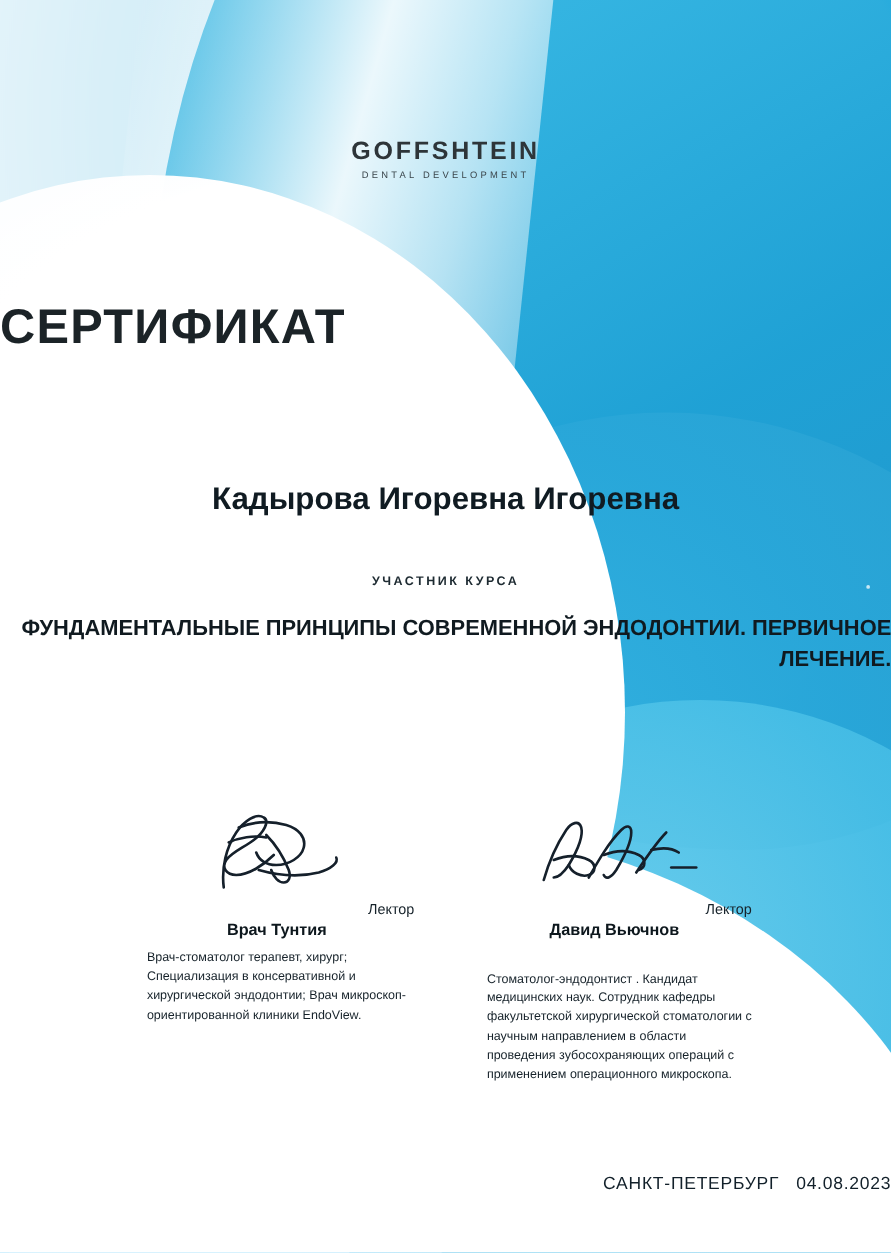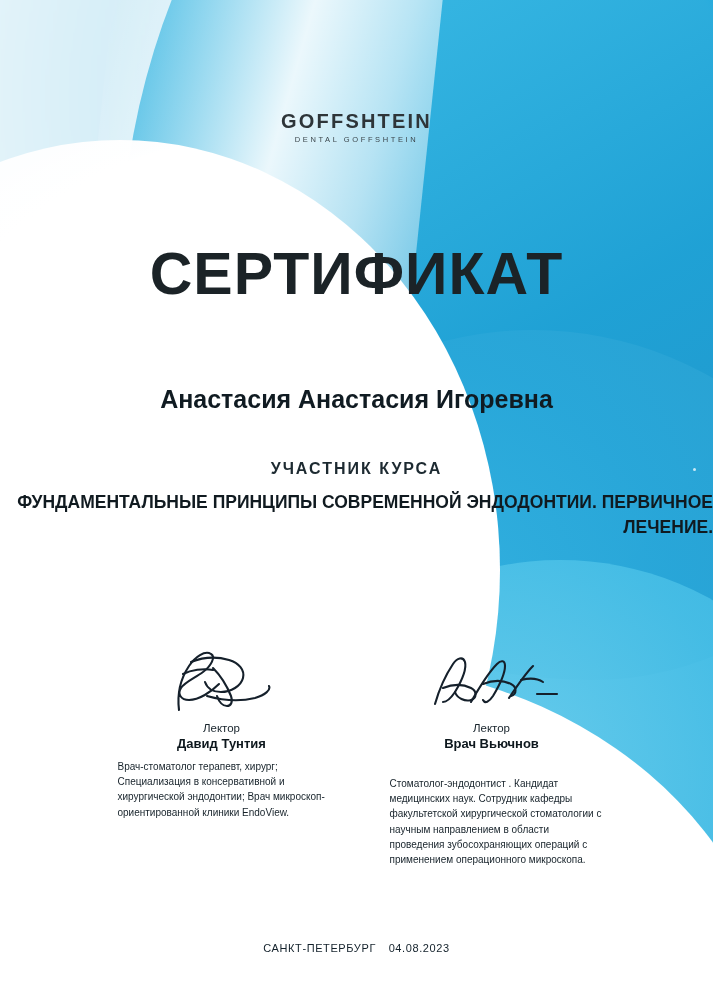--- a/index.html
+++ b/index.html
@@ -125,43 +125,42 @@
     margin-top: 2px;
     font-size: 7.5px;
     letter-spacing: 2.6px;
     color: #3b464c;
   }
   .title {
     position: absolute;
     top: 240px;
     left: 0;
     right: 0;
-    text-align: center;
-    font-size: 59px;
+    font-size: 39px;
     font-weight: bold;
     letter-spacing: 1px;
     color: #1b2327;
   }
   .recipient {
     position: absolute;
     top: 385px;
     left: 0;
     right: 0;
     text-align: center;
     font-size: 25px;
     font-weight: bold;
     color: #101b22;
   }
   .role {
     position: absolute;
     top: 460px;
     left: 0;
     right: 0;
     text-align: center;
-    font-size: 16px;
+    font-size: 10px;
     font-weight: bold;
     letter-spacing: 2px;
     color: #1d2a31;
   }
   .course {
     position: absolute;
     top: 490px;
     left: 0;
     right: 0;
     text-align: right;
@@ -188,42 +187,43 @@
   .sig-img {
     height: 78px;
     display: flex;
     align-items: flex-end;
     justify-content: center;
   }
   .sig-role {
     font-size: 11.5px;
     color: #16222a;
     margin-top: 4px;
+    text-align: right;
   }
   .sig-name {
     font-size: 13px;
     font-weight: bold;
     color: #0d171d;
     margin-top: 2px;
   }
   .sig-desc {
     font-size: 10px;
     line-height: 1.52;
     color: #16222a;
     margin-top: 8px;
   }
   .signer.left .sig-desc { text-align: left; padding-left: 6px; }
   .signer.right .sig-desc { text-align: left; padding-left: 8px; margin-top: 25px; }
   .footer {
     position: absolute;
     bottom: 48px;
     left: 0;
     right: 0;
-    text-align: center;
-    font-size: 11px;
+    text-align: right;
+    font-size: 14px;
     letter-spacing: 0.6px;
     color: #12202a;
   }
   .footer .city { margin-right: 9px; }
 </style>
 </head>
 <body>
 
 <div class="page">
 
@@ -236,66 +236,66 @@
     <div class="blob-f"></div>
     <div class="sheen"></div>
     <div class="dot d1"></div>
     <div class="dot d2"></div>
   </div>
 
   <div class="content">
 
     <div class="logo">
       <div class="logo-main">GOFFSHTEIN</div>
-      <div class="logo-sub">DENTAL GOFFSHTEIN</div>
+      <div class="logo-sub">DENTAL DEVELOPMENT</div>
     </div>
 
     <div class="title">СЕРТИФИКАТ</div>
 
-    <div class="recipient">Анастасия Анастасия Игоревна</div>
+    <div class="recipient">Кадырова Игоревна Игоревна</div>
 
     <div class="role">УЧАСТНИК КУРСА</div>
 
     <div class="course">ФУНДАМЕНТАЛЬНЫЕ ПРИНЦИПЫ СОВРЕМЕННОЙ ЭНДОДОНТИИ. ПЕРВИЧНОЕ ЛЕЧЕНИЕ.</div>
 
     <div class="signers">
 
       <div class="signer left">
         <div class="sig-img">
           <svg width="150" height="74" viewBox="0 0 150 74" aria-hidden="true">
             <g fill="none" stroke="#15202b" stroke-width="2.1" stroke-linecap="round">
               <path d="M32 66 C30 50 34 34 42 22 C48 13 58 6 64 10 C69 13 64 22 56 28 C48 34 38 38 34 44 C30 50 34 56 42 56 C52 56 64 48 72 40"></path>
               <path d="M44 18 C54 14 68 12 82 16 C92 19 98 26 96 34 C94 42 84 48 74 48 C66 48 60 44 58 38"></path>
               <path d="M60 52 C74 56 92 58 108 54 C118 51 124 46 122 42"></path>
               <path d="M36 30 C44 26 56 24 66 26"></path>
               <path d="M66 24 C74 32 80 42 84 52 C86 58 84 62 80 62 C76 62 72 58 70 52"></path>
             </g>
           </svg>
         </div>
         <div class="sig-role">Лектор</div>
-        <div class="sig-name">Давид Тунтия</div>
+        <div class="sig-name">Врач Тунтия</div>
         <div class="sig-desc">Врач-стоматолог терапевт, хирург; Специализация в консервативной и хирургической эндодонтии; Врач микроскоп-ориентированной клиники EndoView.</div>
       </div>
 
       <div class="signer right">
         <div class="sig-img">
           <svg width="150" height="74" viewBox="0 0 150 74" aria-hidden="true">
             <g fill="none" stroke="#15202b" stroke-width="2.1" stroke-linecap="round">
               <path d="M18 60 C22 46 28 32 36 20 C40 14 46 12 48 18 C50 26 44 38 38 48 C34 54 30 58 26 58"></path>
               <path d="M26 44 C36 40 46 40 54 44 C60 47 60 54 54 56 C48 58 40 54 38 48"></path>
               <path d="M54 58 C62 44 70 30 80 20 C84 16 88 16 88 22 C88 30 82 42 76 52 C72 58 68 60 66 56"></path>
               <path d="M66 40 C76 36 86 36 94 40 C100 43 100 50 94 52"></path>
               <path d="M92 54 C100 42 108 30 116 22"></path>
               <path d="M104 36 C112 34 120 34 126 38"></path>
               <path d="M120 50 L140 50"></path>
             </g>
           </svg>
         </div>
         <div class="sig-role">Лектор</div>
-        <div class="sig-name">Врач Вьючнов</div>
+        <div class="sig-name">Давид Вьючнов</div>
         <div class="sig-desc">Стоматолог-эндодонтист . Кандидат медицинских наук. Сотрудник кафедры факультетской хирургической стоматологии с научным направлением в области проведения зубосохраняющих операций с применением операционного микроскопа.</div>
       </div>
 
     </div>
 
     <div class="footer">
       <span class="city">САНКТ-ПЕТЕРБУРГ</span>
       <span>04.08.2023</span>
     </div>
 

